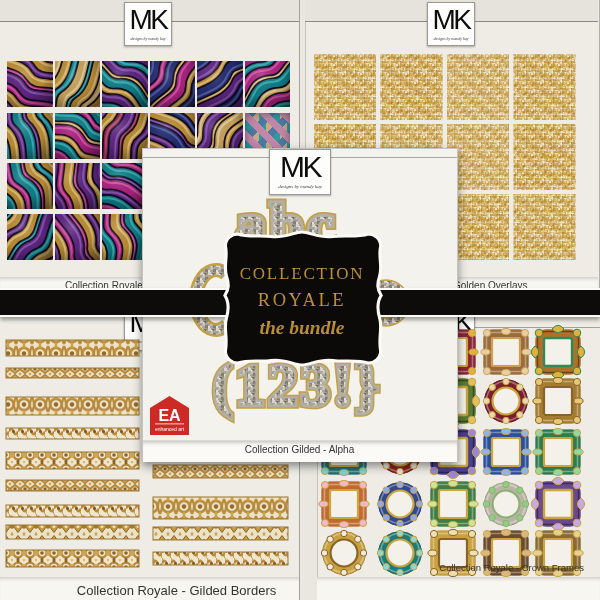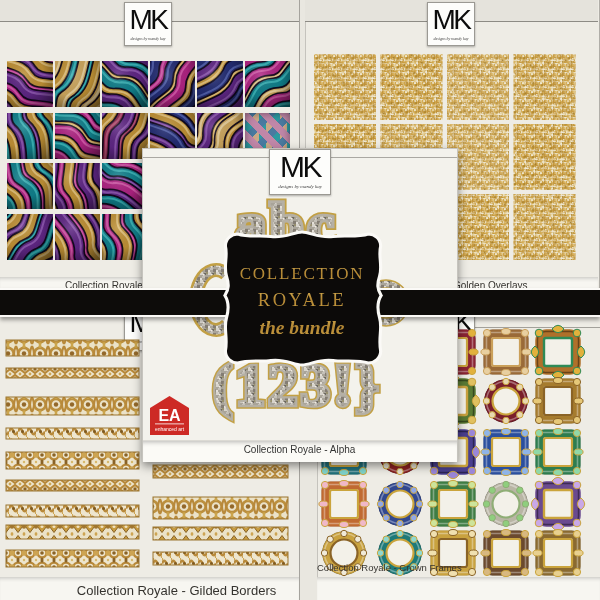--- a/index.html
+++ b/index.html
@@ -1936,34 +1936,34 @@
         <circle cx="260" cy="278" r="3.6" fill="#e8d090" stroke="#caa43c" stroke-width="1"></circle>
         <ellipse cx="241" cy="238.5" rx="4.6" ry="3" fill="#e8d090" stroke="#caa43c" stroke-width="1"></ellipse>
         <ellipse cx="241" cy="279.5" rx="4.6" ry="3" fill="#e8d090" stroke="#caa43c" stroke-width="1"></ellipse>
         <ellipse cx="220.5" cy="259" rx="4.6" ry="3" fill="#e8d090" stroke="#caa43c" stroke-width="1"></ellipse>
         <ellipse cx="261.5" cy="259" rx="4.6" ry="3" fill="#e8d090" stroke="#caa43c" stroke-width="1"></ellipse>
       </g>
 </svg>
 
 <div class="capbar" style="left:317px;top:577px;width:283px;height:23px;box-shadow:inset 0 4px 4px -3px rgba(0,0,0,.22)"></div>
 
-<div class="cap" style="left:317px;top:562px;width:267px;text-align:left;font-size:9.5px">Collection Royale - Crown Frames</div>
+<div class="cap" style="left:317px;top:562px;width:267px;text-align:right;font-size:9.5px">Collection Royale - Crown Frames</div>
 
 <div class="abs" style="left:141.5px;top:147.5px;width:316px;height:314px;background:#f3f2ec;border:1px solid #c6c4be;box-sizing:border-box;box-shadow:0 4px 9px rgba(0,0,0,.45)"></div>
 
 <div class="abs" style="left:142.5px;top:157px;width:314px;height:1px;background:#aaa8a2"></div>
 
 <div class="mk" style="left:269px;top:149px;width:62px;height:46px;padding-top:2px">
 <div class="mkt" style="font-size:30px;letter-spacing:-2.5px">MK</div>
 <div class="mks" style="font-size:5px;margin-top:2px">designs by mandy kay</div>
 </div>
 
 <div class="capbar" style="left:142.5px;top:440px;width:314px;height:21px;background:#fbfaf6;border-top:1px solid #dcdad4;box-shadow:inset 0 5px 5px -4px rgba(0,0,0,.28)"></div>
 
-<div class="cap" style="left:142.5px;top:444px;width:314px;text-align:center;font-size:10px;color:#333">Collection Royale - Alpha</div>
+<div class="cap" style="left:142.5px;top:444px;width:314px;text-align:center;font-size:10px;color:#333">Collection Gilded - Alpha</div>
 
 <svg class="abs" style="left:150px;top:396px" width="39" height="39" viewBox="0 0 39 39">
 <polygon points="19.5,0 39,12 39,39 0,39 0,12" fill="#cd2a25"></polygon>
 <text x="19.5" y="24.5" text-anchor="middle" font-family="Liberation Sans,sans-serif" font-weight="bold" font-size="16" fill="#fff">EA</text>
 <rect x="5" y="27.5" width="29" height="0.8" fill="#fff"></rect>
 <text x="19.5" y="34.5" text-anchor="middle" font-family="Liberation Sans,sans-serif" font-size="5" fill="#fff">enhanced art</text>
 </svg>
 
 <svg class="abs" style="left:0;top:0" width="600" height="600" viewBox="0 0 600 600">
 <defs>

